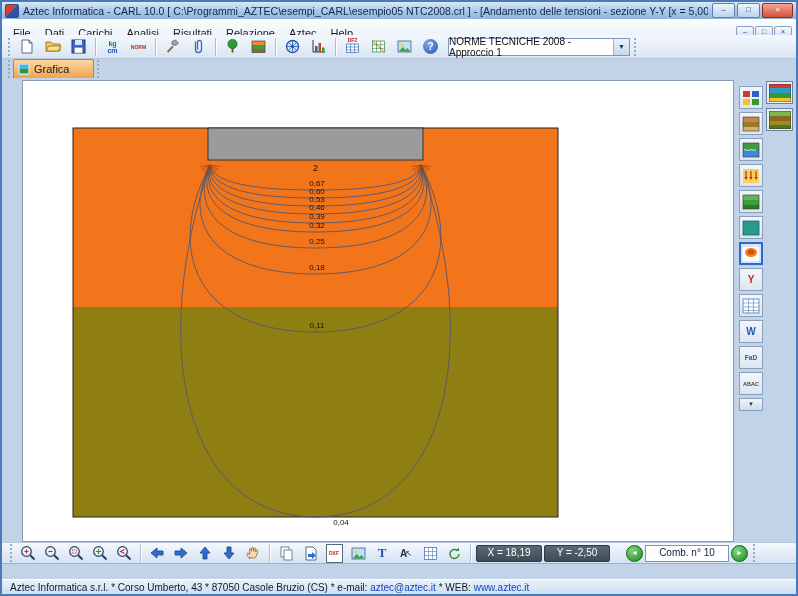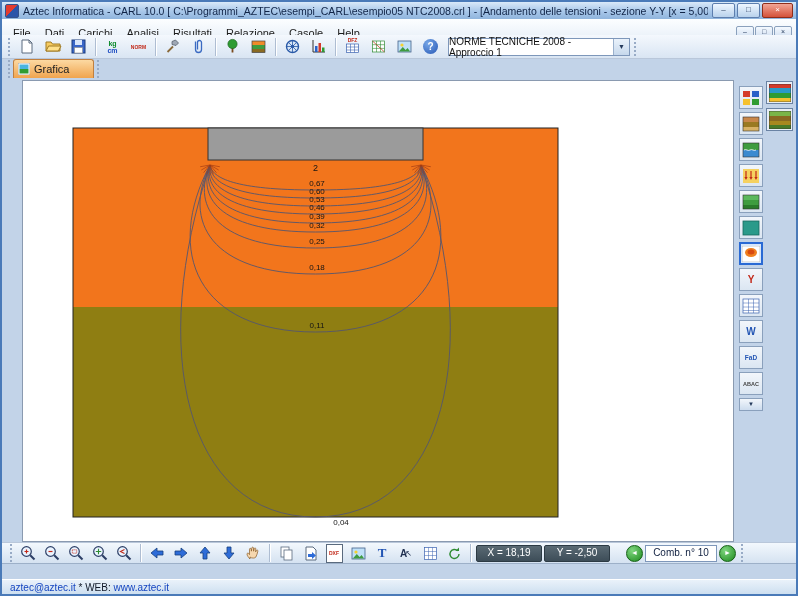--- a/index.html
+++ b/index.html
@@ -89,21 +89,21 @@
   .ttool{font-size:13px;font-weight:bold;color:#2456b4;font-family:"Liberation Serif",serif;}
   .atool{font-size:10px;font-weight:bold;color:#203050;}
   .acur{font-size:8px;color:#203050;margin-left:-2px;}
   .dxfpage{width:15px;height:17px;background:#fff;border:1px solid #5a6a7e;position:relative;
     display:flex;align-items:center;justify-content:center;}
   .dxftxt{font-size:5px;font-weight:bold;color:#c22818;}
   .coord{height:15px;min-width:56px;background:linear-gradient(#5a6a74,#3d4d58);
     border:1px solid #2c3a44;border-radius:2px;color:#fff;font-size:10px;line-height:14px;
     text-align:center;padding:0 4px;flex:0 0 auto;}
   .combbox{height:15px;min-width:62px;background:#fff;border:1px solid #7e97ba;font-size:10px;
-    line-height:14px;text-align:center;color:#102040;padding:0 4px;flex:0 0 auto;}
+    line-height:14px;text-align:center;color:#102040;padding:0 10px;flex:0 0 auto;}
   .roundbtn{width:15px;height:15px;border-radius:50%;border:1px solid #156015;color:#fff;
     background:radial-gradient(circle at 35% 30%,#7fd67f,#1e8a1e);
     font-size:7px;line-height:14px;text-align:center;flex:0 0 auto;}
   .bspacer{width:12px;flex:0 0 auto;}
 
   
   .statusstrip{position:absolute;left:0;top:561px;right:0;height:16px;background:#c2d3e8;
     border-top:1px solid #9db0c8;}
   .statusbar{position:absolute;left:0;bottom:0;right:0;height:15px;
     background:linear-gradient(#eaf2fa,#cddff0);border-top:1px solid #fff;
@@ -126,21 +126,21 @@
     </div>
   </div>
 
   <div class="menubar">
     <span class="menu-item">File</span>
     <span class="menu-item">Dati</span>
     <span class="menu-item">Carichi</span>
     <span class="menu-item">Analisi</span>
     <span class="menu-item">Risultati</span>
     <span class="menu-item">Relazione</span>
-    <span class="menu-item">Casole</span>
+    <span class="menu-item">Aztec</span>
     <span class="menu-item">Help</span>
     <div class="mdi">
       <div class="mdibtn">–</div>
       <div class="mdibtn">□</div>
       <div class="mdibtn">×</div>
     </div>
   </div>
 
   <div class="toolbar">
     <div class="grip"></div>
@@ -517,16 +517,16 @@
     <div class="coord">Y = -2,50</div>
     <div class="bspacer"></div>
     <div class="roundbtn">◄</div>
     <div class="combbox">Comb. n° 10</div>
     <div class="roundbtn">►</div>
     <div class="grip"></div>
   </div>
 
   <div class="statusstrip"></div>
   <div class="statusbar">
-    <span class="link">aztec@aztec.it</span><span> * WEB: </span><span class="link">www.aztec.it</span>
+    <span>Aztec Informatica s.r.l. * Corso Umberto, 43 * 87050 Casole Bruzio (CS) * e-mail: </span><span class="link">aztec@aztec.it</span><span> * WEB: </span><span class="link">www.aztec.it</span>
   </div>
 
 </div>
 
 </body></html>

